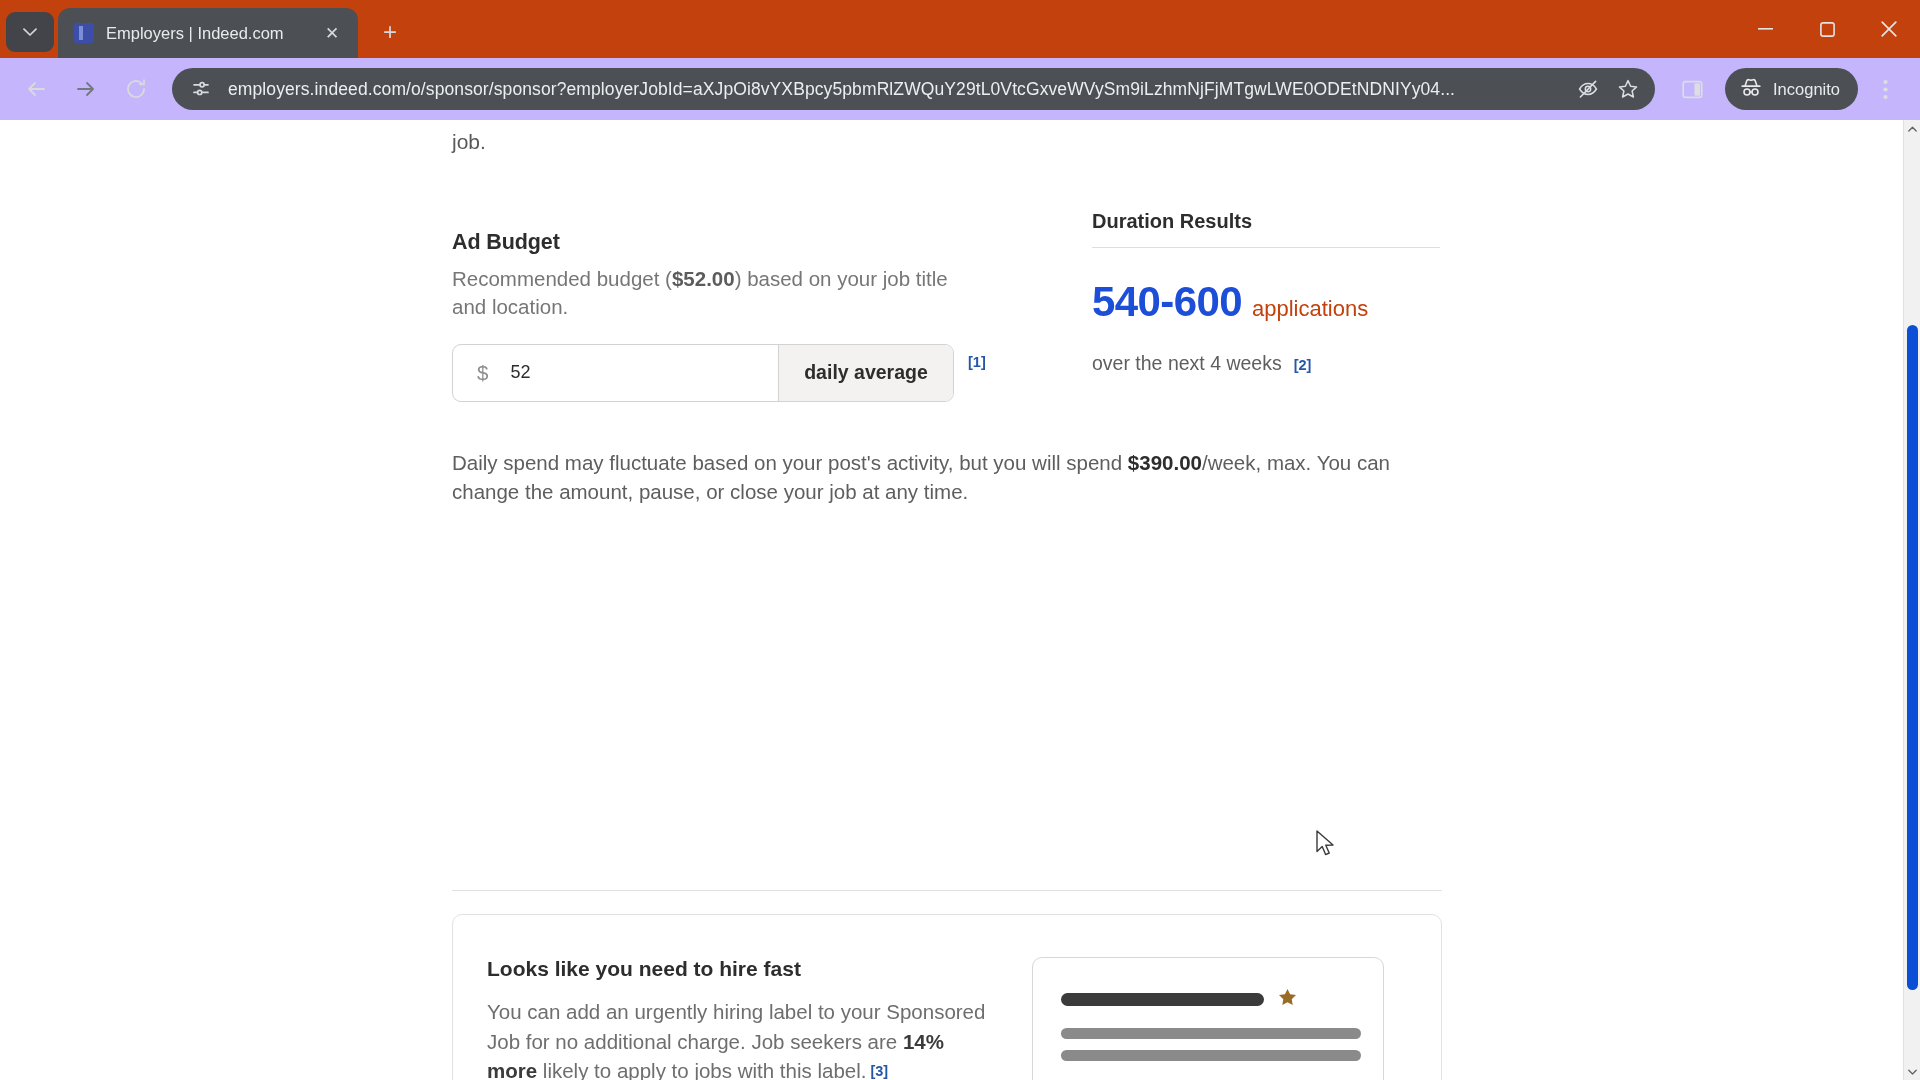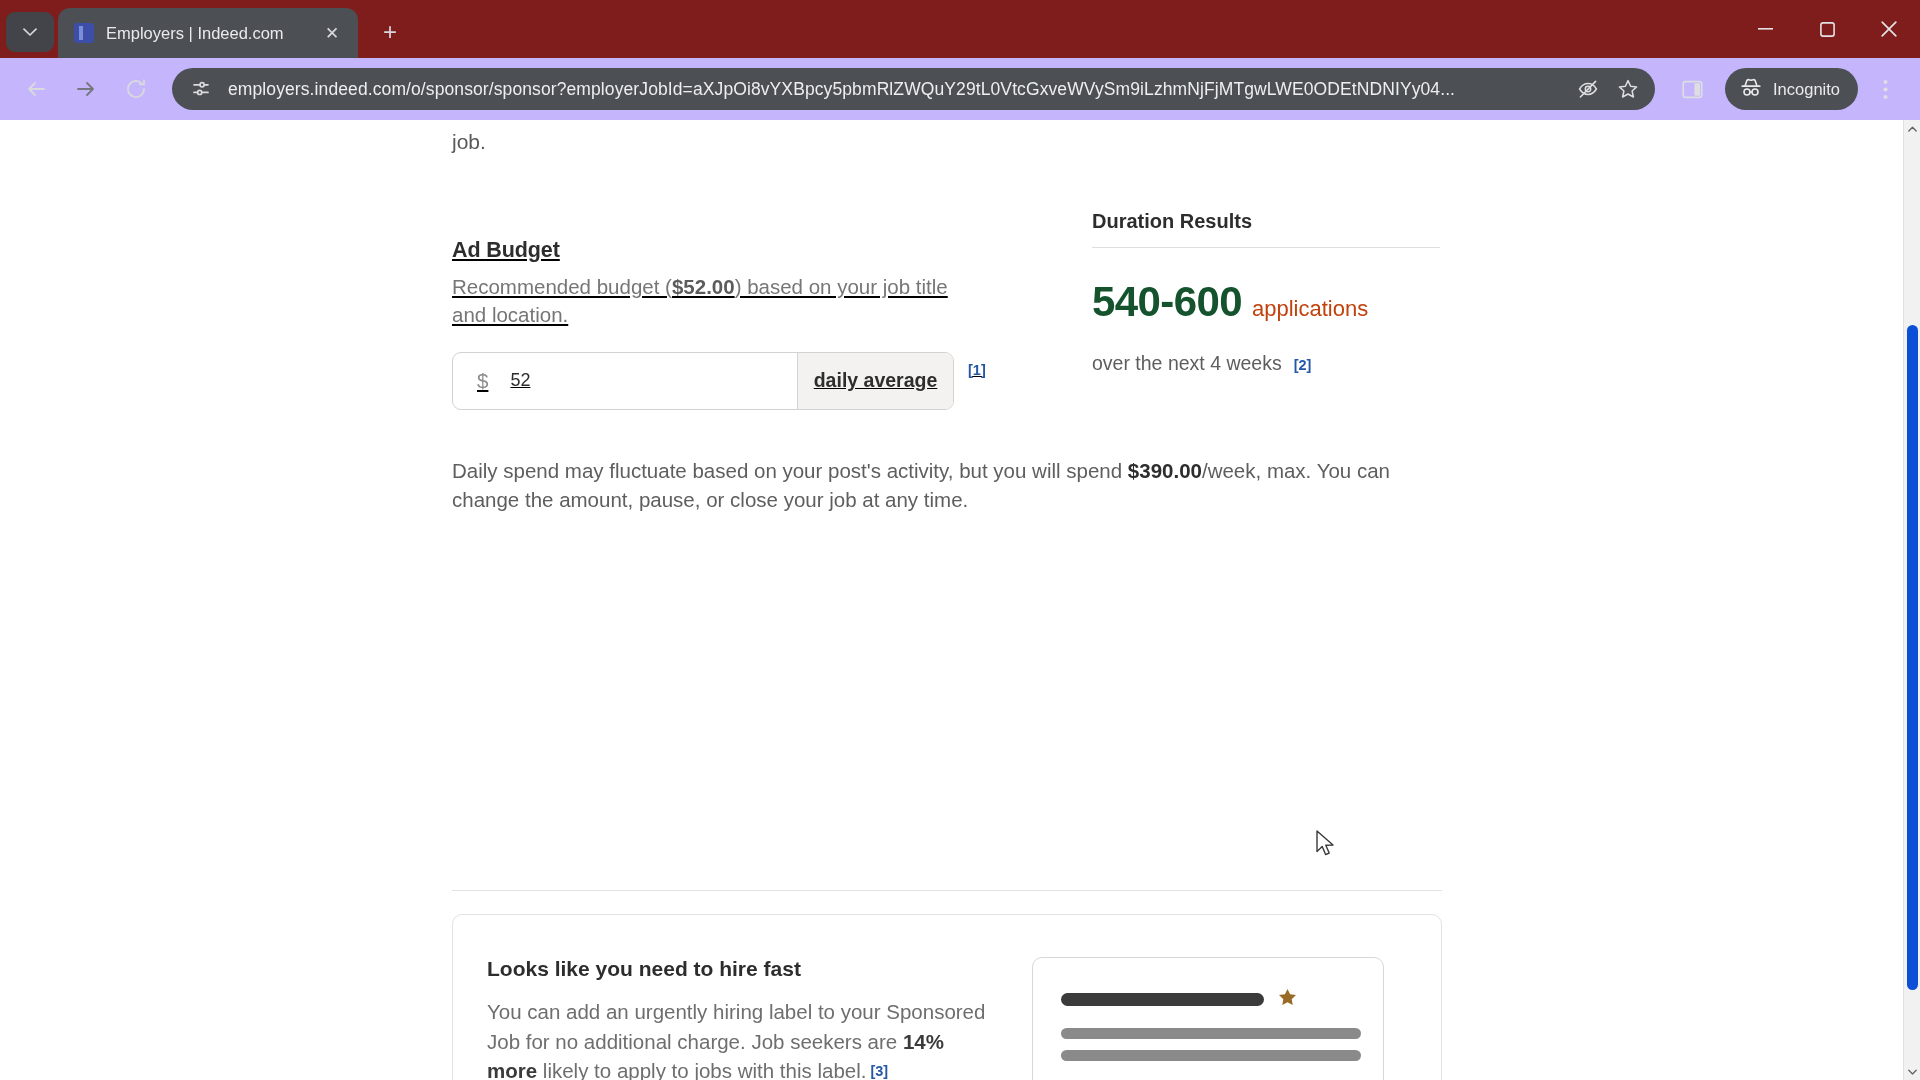--- a/index.html
+++ b/index.html
@@ -7,21 +7,21 @@
     width: 1920px; height: 1080px;
     overflow: hidden;
     font-family: "Liberation Sans", sans-serif;
     background: #ffffff;
   }
 
   
   .browser { width: 1920px; height: 1080px; display: flex; flex-direction: column; background:#35363a; }
 
   .tabstrip {
-    height: 58px; background: #7f1d1d;
+    height: 58px; background: #c2410c;
     display: flex; align-items: flex-end; padding-left: 6px; position: relative;
   }
   .tab-list-btn {
     width: 48px; height: 40px; margin-bottom: 6px; margin-right: 4px;
     border-radius: 9px; background: #42444a;
     display: flex; align-items: center; justify-content: center;
     color: #d4d6da;
   }
   .tab {
     height: 50px; min-width: 300px; max-width: 340px;
@@ -127,21 +127,21 @@
   .budget-field {
     width: 502px; height: 58px; border: 1.5px solid #d4d2d0; border-radius: 9px;
     display:flex; align-items:stretch; overflow:hidden; background:#fff;
   }
   .budget-input {
     flex: 1; display:flex; align-items:center; gap: 22px; padding-left: 24px;
   }
   .budget-currency { font-size: 20.5px; color:#8d8d8d; }
   .budget-amount { font-size: 18px; color:#2d2d2d; }
   .budget-unit {
-    width: 156px; background:#f3f2f1; border-left: 1.5px solid #d4d2d0;
+    width: 175px; background:#f3f2f1; border-left: 1.5px solid #d4d2d0;
     display:flex; align-items:center; justify-content:center;
     font-size: 19.5px; font-weight: 700; color:#2d2d2d;
   }
   .footnote { font-size: 14.5px; color:#2557a7; font-weight:700; align-self: flex-start; margin-top: 10px; }
 
   p.fine-print {
     margin-top: 46px; font-size: 20.5px; color:#5e5e5e; line-height: 1.43; width: 990px;
   }
   p.fine-print b { color:#2d2d2d; font-weight:700; }
 
@@ -300,21 +300,21 @@
   </div>
 
   <div class="viewport">
     <div class="page">
 
       <div class="frag-top">job.</div>
 
       <div class="main-col">
 
 
-        <section style="margin-top:38px;text-decoration:underline;">
+        <section style="margin-top:30px;">
           <h2 class="section-title">Ad Budget</h2>
           <p class="section-desc"><span>Recommended budget (</span><b>$52.00</b><span>) based on your job title and location.</span></p>
 
           <div class="budget-row">
             <div class="budget-field">
               <div class="budget-input">
                 <span class="budget-currency">$</span>
                 <span class="budget-amount">52</span>
               </div>
               <div class="budget-unit">daily average</div>
@@ -324,21 +324,21 @@
         </section>
 
         <p class="fine-print"><span>Daily spend may fluctuate based on your post's activity, but you will spend </span><b>$390.00</b><span>/week, max. You can change the amount, pause, or close your job at any time.</span></p>
       </div>
 
       <aside class="side-col">
         <div style="border-bottom:1.5px solid #e0dedc; padding-bottom:14px;">
           <span style="font-size:20px;font-weight:700;color:#2d2d2d;">Duration Results</span>
         </div>
         <div style="margin-top:30px; display:flex; align-items:baseline; gap:10px;">
-          <span style="font-size:42px;font-weight:700;color:#14532d;letter-spacing:-0.6px;">540-600</span>
+          <span style="font-size:42px;font-weight:700;color:#1d4ed8;letter-spacing:-0.6px;">540-600</span>
           <span style="font-size:22px;color:#c2410c;">applications</span>
         </div>
         <div style="margin-top:26px; display:flex; align-items:baseline; gap:12px;">
           <span style="font-size:19.5px;color:#5e5e5e;">over the next 4 weeks</span>
           <span style="font-size:14.5px;color:#2557a7;font-weight:700;">[2]</span>
         </div>
       </aside>
 
       <div class="divider"></div>
 

